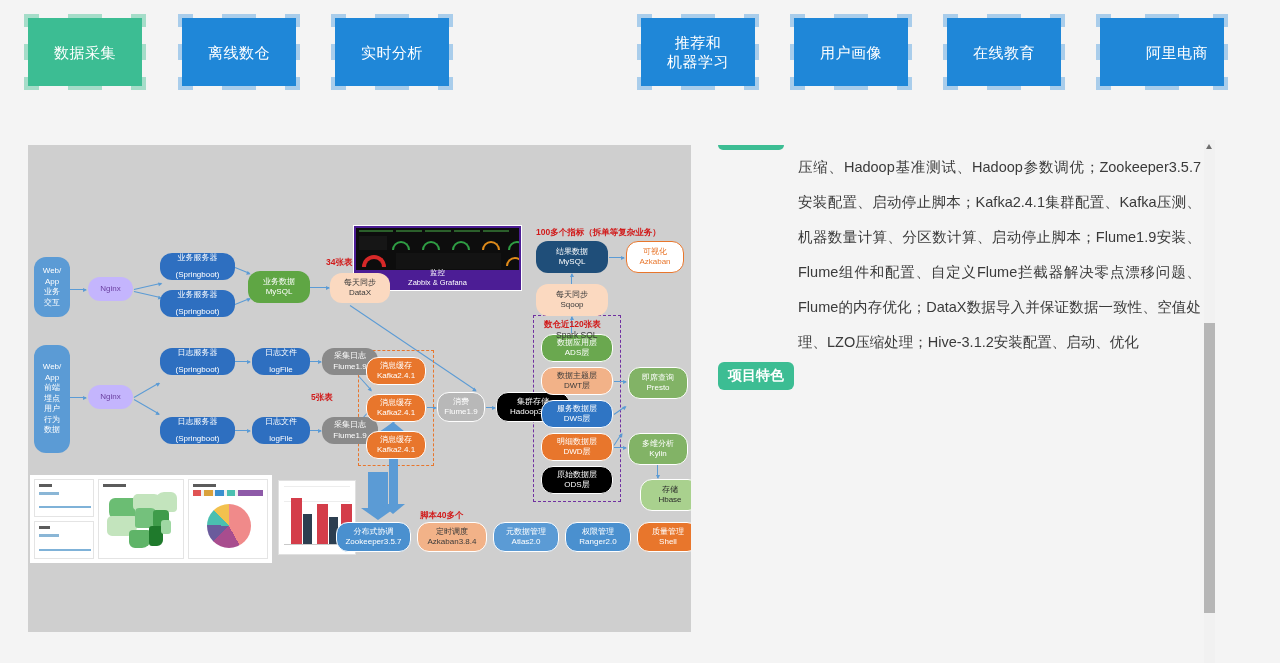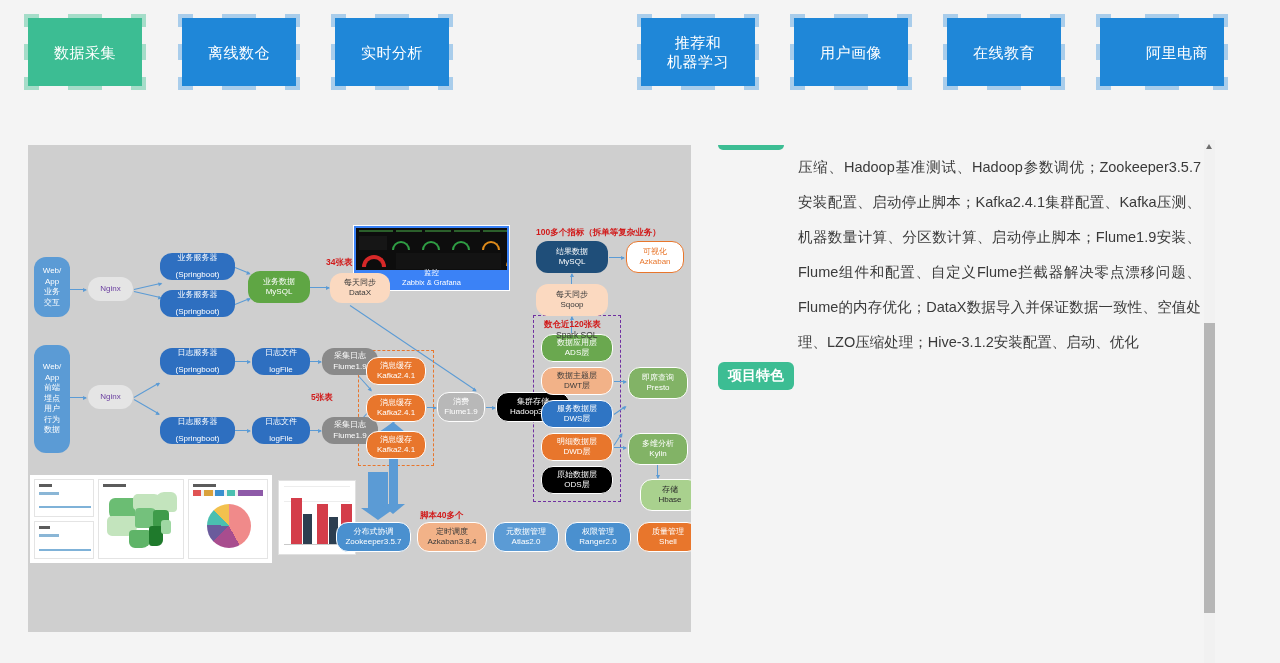--- a/index.html
+++ b/index.html
@@ -62,21 +62,21 @@
     align-items:center; justify-content:center; text-align:center;
     font-size:8px; line-height:10.5px; color:#ffffff; border-radius:12px;
   }
   .nd .l2{ display:block; }
   .nd.bd{ border:1.2px solid #ffffff; }
 
   .blue   { background:#2e6fc0;justify-content:space-between; }
   .blue2  { background:#2f75c4; }
   .lblue  { background:#5b9bd5; }
   .lblue2 { background:#4a90cf; }
-  .orange { background:#e5e5e5; color:#6b3fa0; }
+  .orange { background:#c4b5fd; color:#6b3fa0; }
   .green  { background:#5fa644; }
   .peach  { background:#fbd9c0; color:#3a3a3a; }
   .peach2 { background:#f2b288; color:#3a3a3a; }
   .gray   { background:#8a8a8a; }
   .korange{ background:#e8762c; }
   .lgray  { background:#b8b8b8; color:#ffffff; }
   .black  { background:#000000; }
   .dgreen { background:#6aa84f; }
   .mgreen { background:#82b366; }
   .pgreen { background:#a9d18e; color:#2b2b2b; }
@@ -106,22 +106,22 @@
     border-left:17px solid transparent; border-right:17px solid transparent;
   }
   .fatarrow.dn::before{ bottom:-12px; border-top:12px solid #5b9bd5; }
   .dbl{ position:absolute; width:9px; background:#5b9bd5; }
   .dbl::before{ content:""; position:absolute; top:-10px; left:-8px; width:0;height:0;
      border-left:12.5px solid transparent;border-right:12.5px solid transparent;border-bottom:10px solid #5b9bd5;}
   .dbl::after{ content:""; position:absolute; bottom:-10px; left:-8px; width:0;height:0;
      border-left:12.5px solid transparent;border-right:12.5px solid transparent;border-top:10px solid #5b9bd5;}
 
   
-  #monitor{ position:absolute; left:325px; top:80px; width:157px; height:66px;
-            background:#3b82f6; border:1.2px solid #ffffff; }
+  #monitor{ position:absolute; left:325px; top:80px; width:169px; height:66px;
+            background:#4c1d95; border:1.2px solid #ffffff; }
   #monitor .graf{ position:absolute; left:2px; top:2px; right:2px; height:42px;
             background:#0d0d0d; overflow:hidden; }
   #monitor .mlabel{ position:absolute; left:0; right:0; bottom:2px; text-align:center;
             color:#fff; font-size:7.5px; line-height:10px; }
   .gauge{ position:absolute; width:18px; height:9px; border-radius:18px 18px 0 0;
           border:2.5px solid #2f9e44; border-bottom:none; }
   .gauge.red{ border-color:#d62828; }
   .gauge.org{ border-color:#e08b1a; }
   .gauge.big{ width:24px; height:12px; border-radius:24px 24px 0 0; border-width:4px; }
   .gbar{ position:absolute; background:#1f6f3f; }

